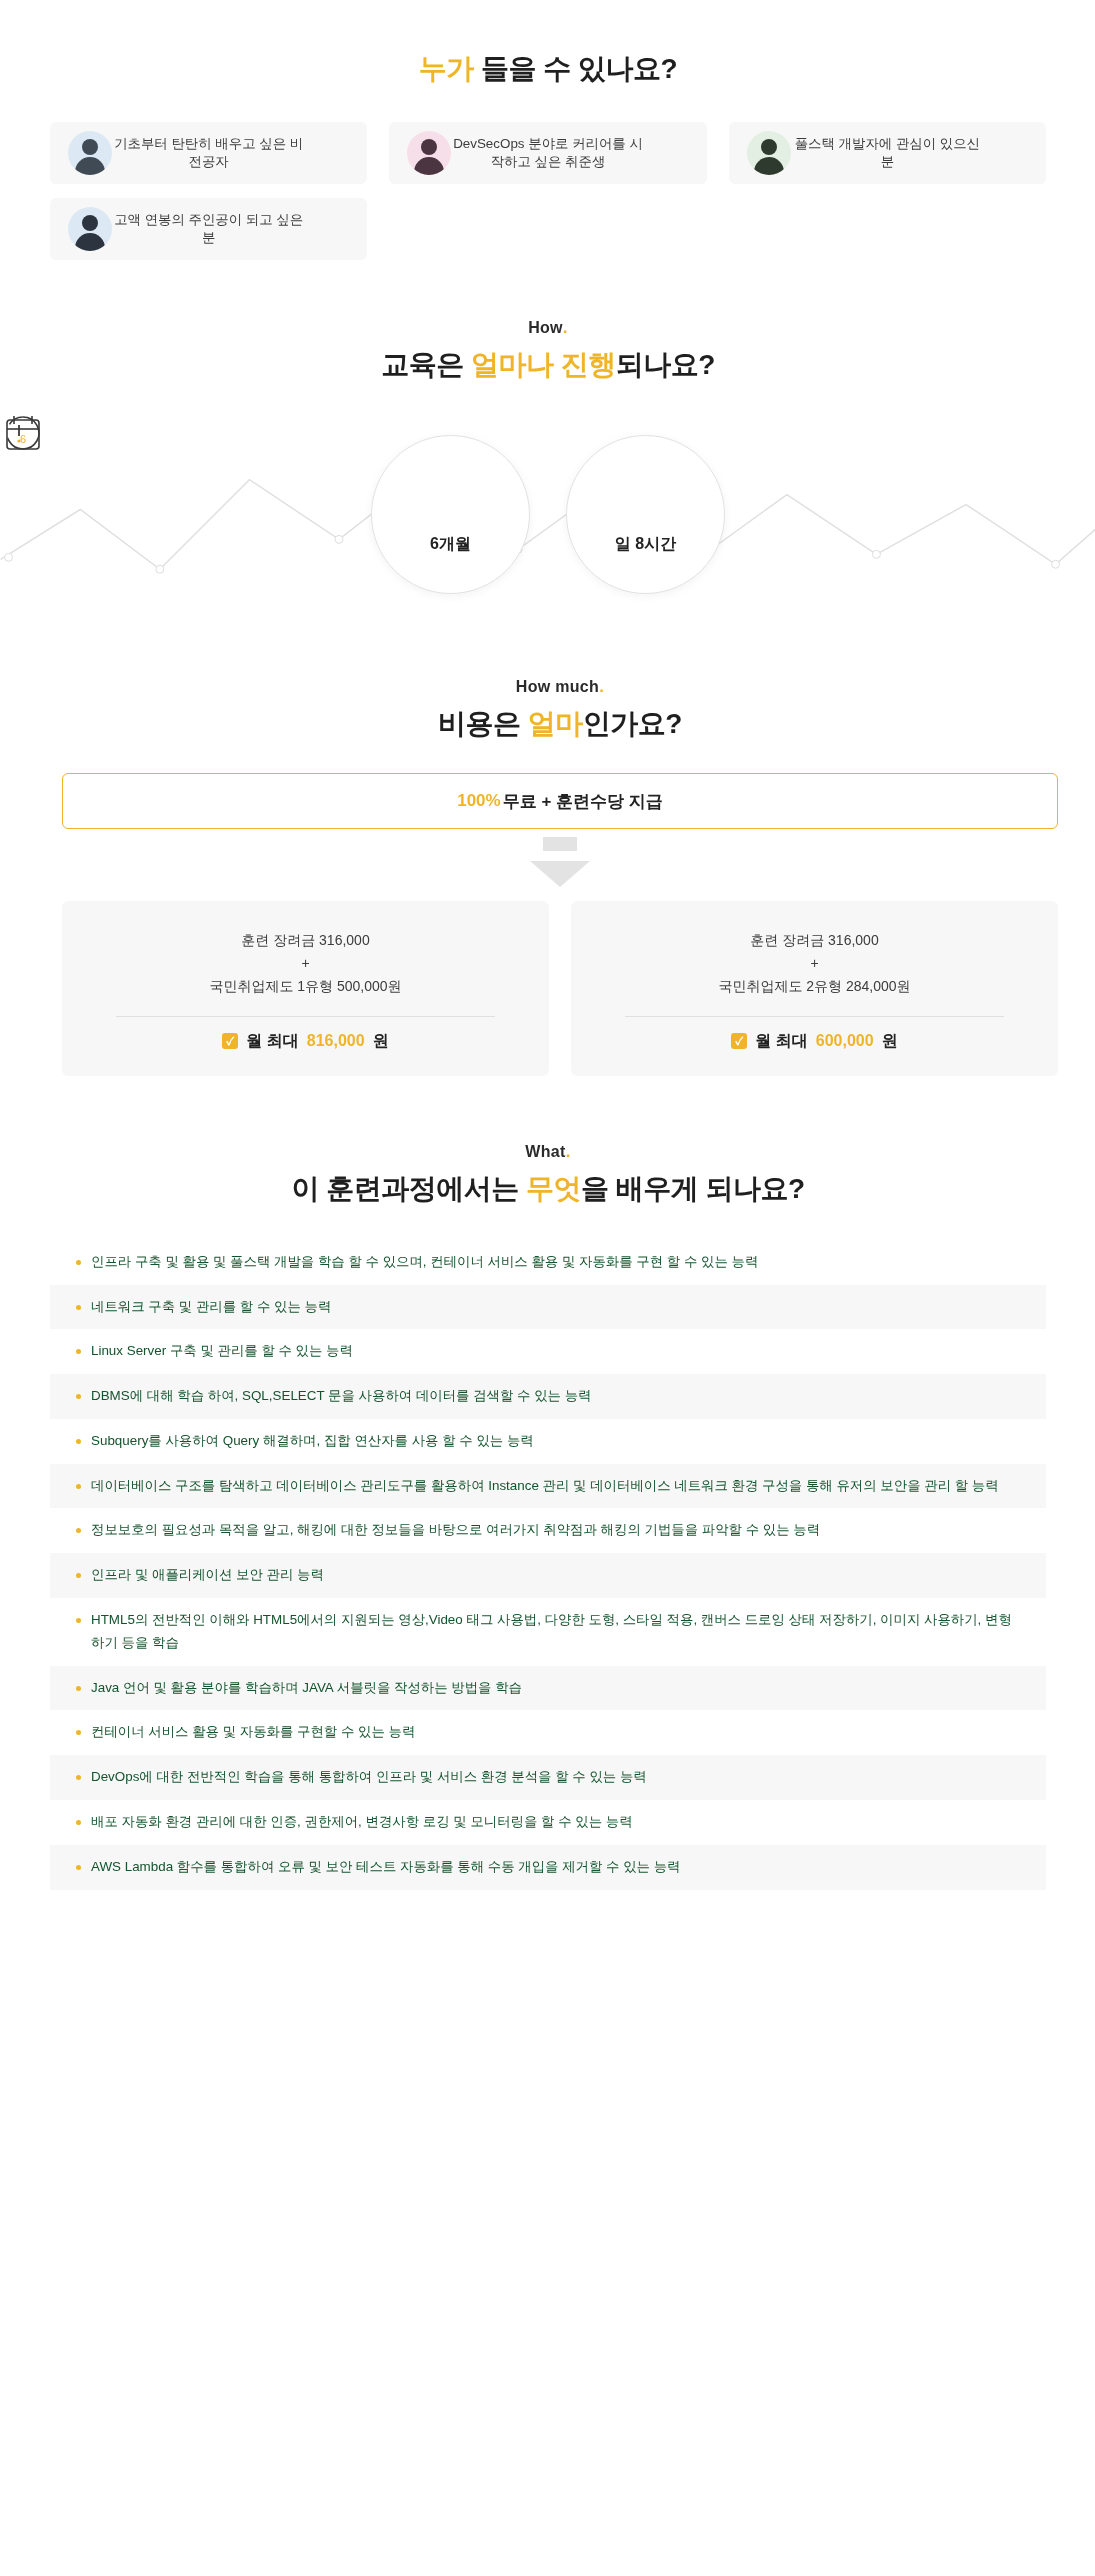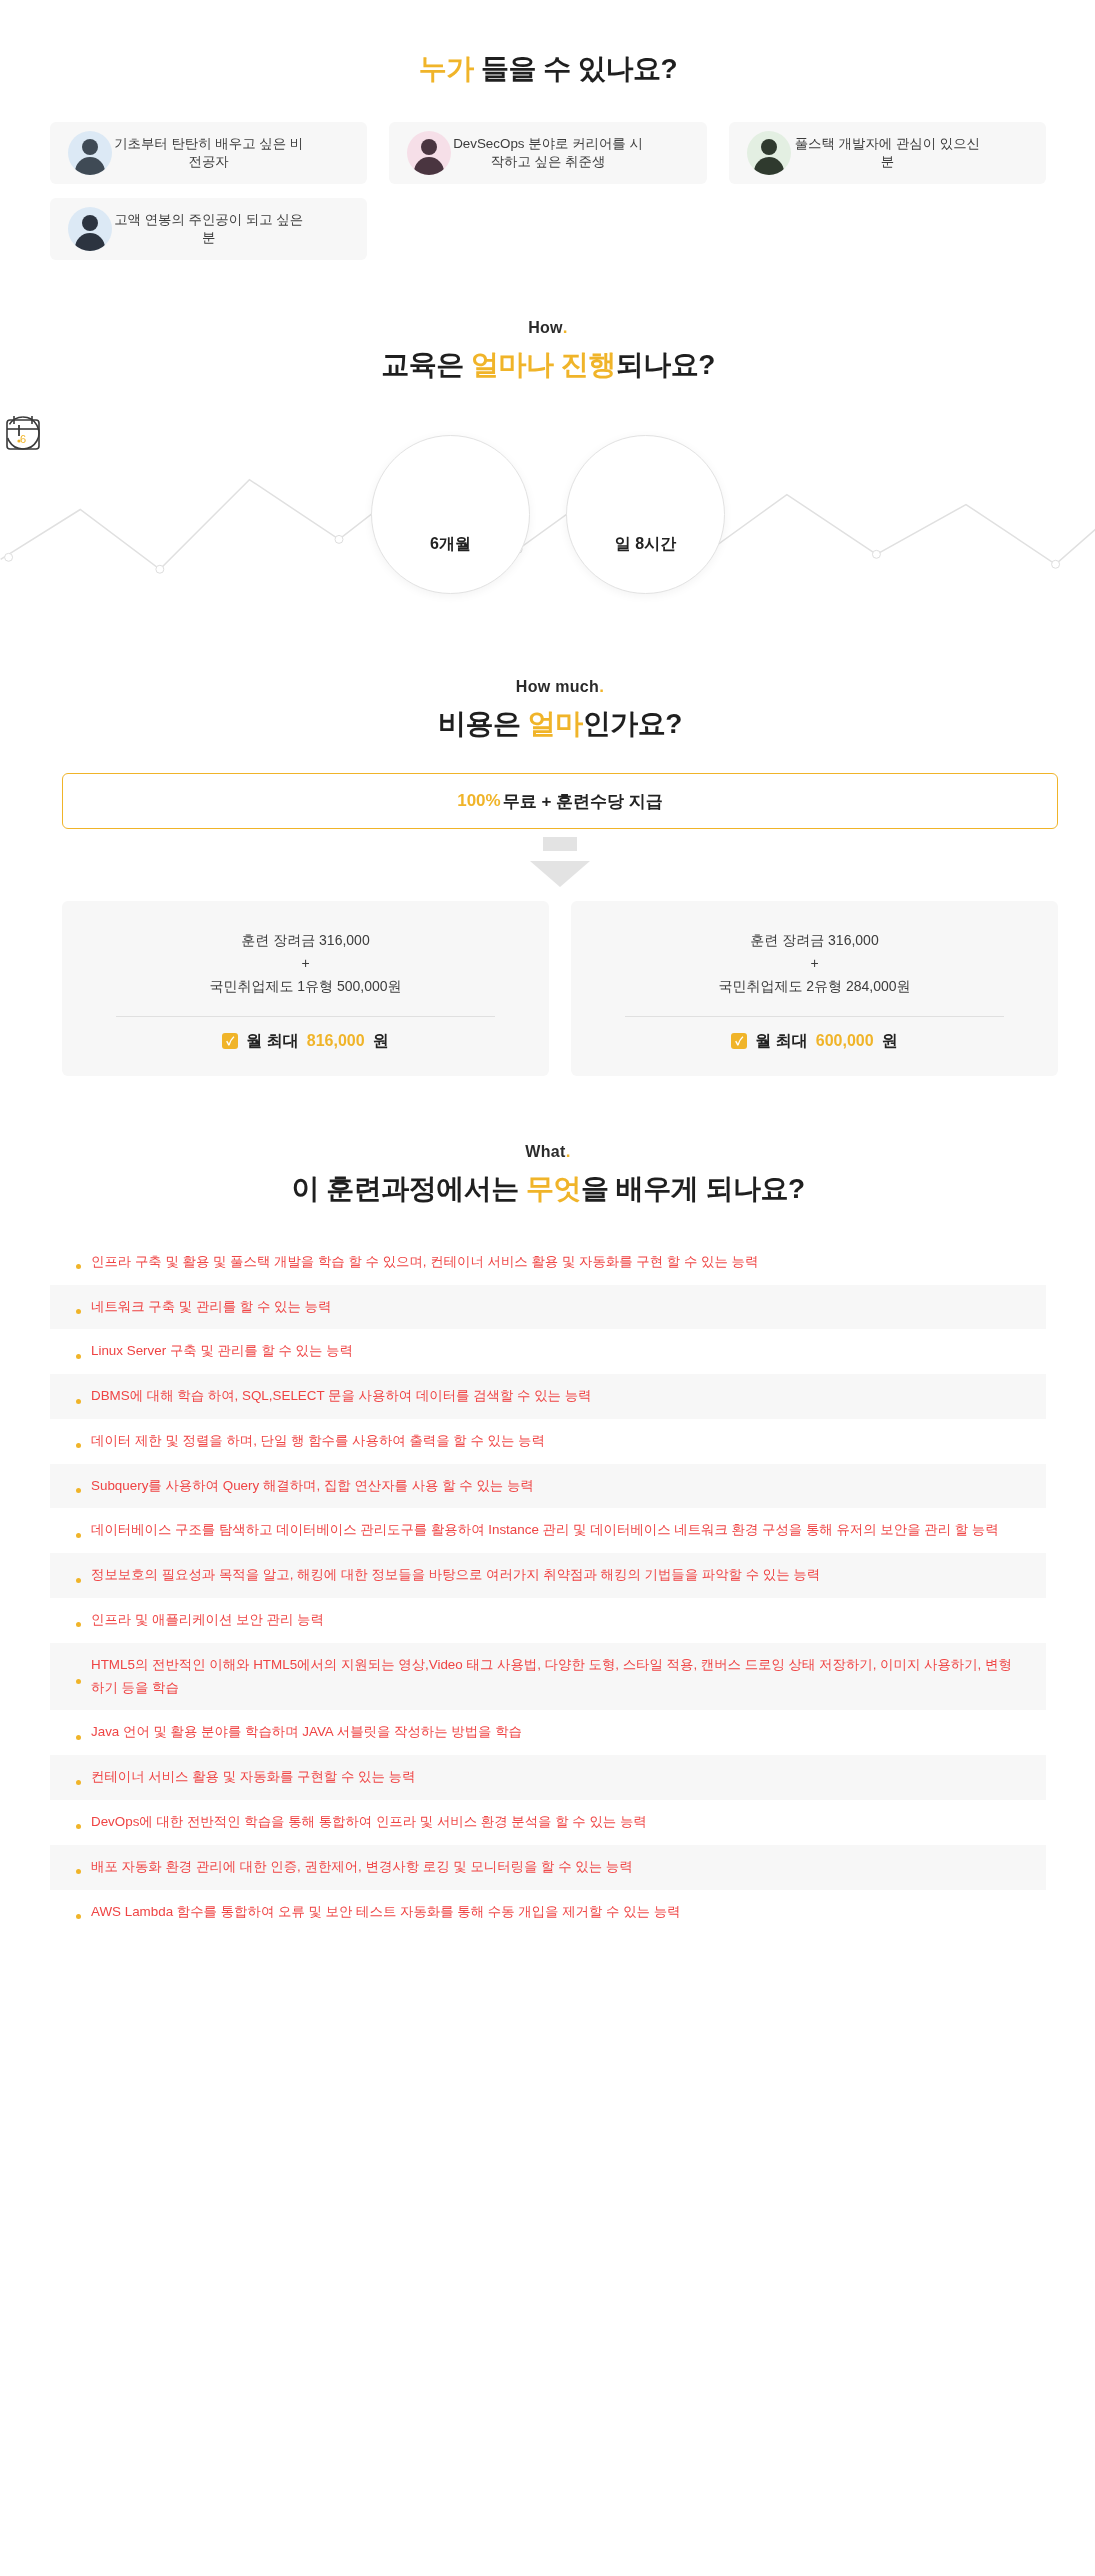--- a/index.html
+++ b/index.html
@@ -207,25 +207,25 @@
   .amount { color: #f0b429; }
 
   
   .what-section { padding-top: 66px; padding-bottom: 50px; }
   .what-list {
     width: 996px;
     margin: 32px auto 0;
   }
   .what-item {
     display: flex;
-    align-items: center;
+    align-items: flex-start;
     gap: 10px;
     padding: 11px 22px 11px 26px;
     font-size: 13.4px;
-    color: #ef4444;
+    color: #14532d;
     line-height: 1.7;
   }
   .what-item:nth-child(odd) { background: #ffffff; }
   .what-item:nth-child(even) { background: #f7f7f7; }
   .bullet {
     flex: 0 0 auto;
     width: 5px; height: 5px;
     border-radius: 50%;
     background: #f0b429;
     margin-top: 9px;
@@ -391,24 +391,20 @@
       <div class="what-item">
           <span class="bullet"></span>
           <span>Linux Server 구축 및 관리를 할 수 있는 능력</span>
         </div>
       <div class="what-item">
           <span class="bullet"></span>
           <span>DBMS에 대해 학습 하여, SQL,SELECT 문을 사용하여 데이터를 검색할 수 있는 능력</span>
         </div>
       <div class="what-item">
           <span class="bullet"></span>
-          <span>데이터 제한 및 정렬을 하며, 단일 행 함수를 사용하여 출력을 할 수 있는 능력</span>
-        </div>
-      <div class="what-item">
-          <span class="bullet"></span>
           <span>Subquery를 사용하여 Query 해결하며, 집합 연산자를 사용 할 수 있는 능력</span>
         </div>
       <div class="what-item">
           <span class="bullet"></span>
           <span>데이터베이스 구조를 탐색하고 데이터베이스 관리도구를 활용하여 Instance 관리 및 데이터베이스 네트워크 환경 구성을 통해 유저의 보안을 관리 할 능력</span>
         </div>
       <div class="what-item">
           <span class="bullet"></span>
           <span>정보보호의 필요성과 목적을 알고, 해킹에 대한 정보들을 바탕으로 여러가지 취약점과 해킹의 기법들을 파악할 수 있는 능력</span>
         </div>

